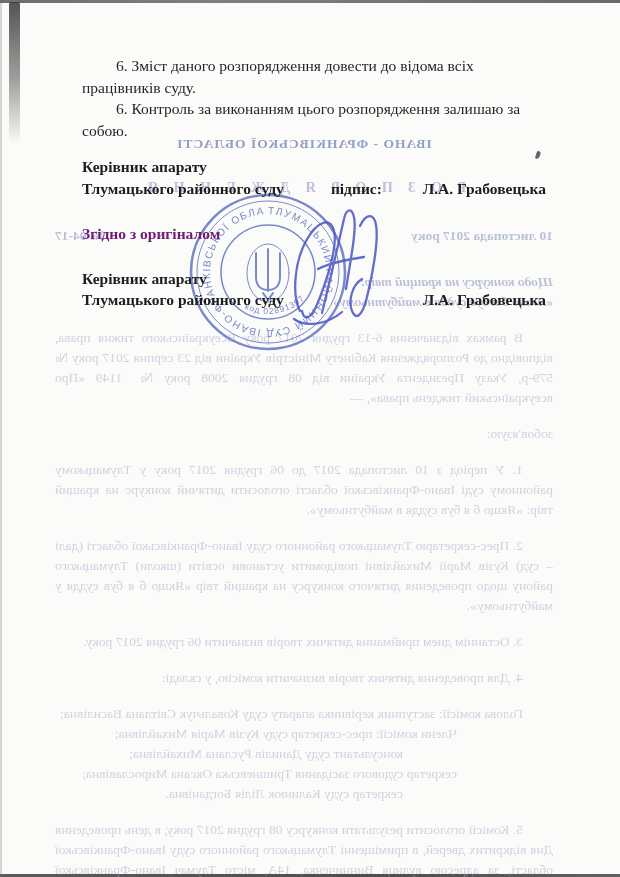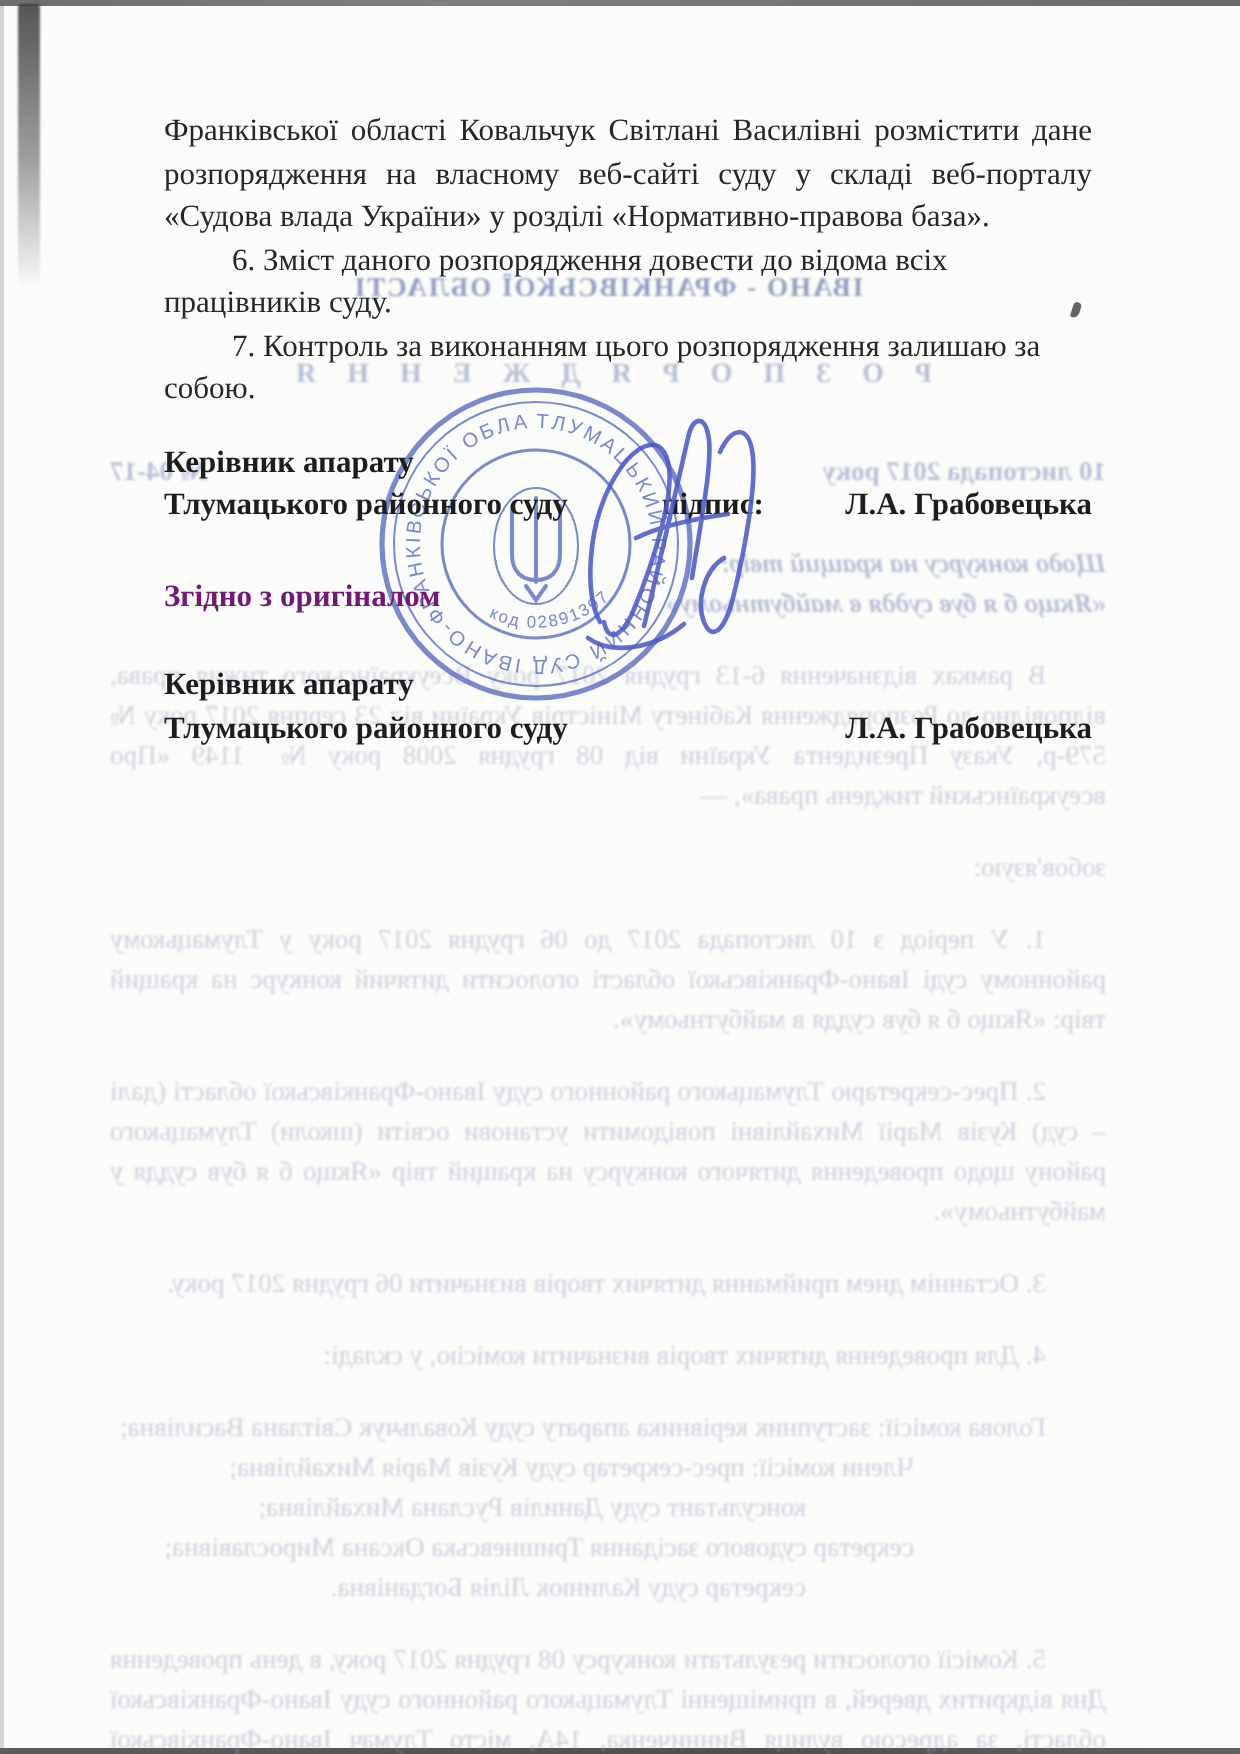--- a/index.html
+++ b/index.html
@@ -133,23 +133,22 @@
     <g fill="none" stroke="#4d5ac8" stroke-width="2.3" stroke-linecap="round">
       <path d="M20,115 C12,100 14,67 26,45 C36,27 50,19 54,35 C58,51 46,87 36,111 C30,123 24,125 22,115"></path>
       <path d="M42,117 C50,85 58,49 64,23 C66,13 72,11 74,21 C77,33 70,67 66,93"></path>
       <path d="M38,73 C50,67 70,63 84,61"></path>
       <path d="M80,30 C86,17 94,17 96,29 C99,45 92,81 86,105 C82,119 76,125 72,115 C68,105 72,89 82,83"></path>
       <path d="M14,123 C26,132 48,128 62,116"></path>
     </g>
   </svg>
 
   <div class="recto">
-    <p class="r-para">Франківської області Ковальчук Світлані Василівні розмістити дане розпорядження на власному веб-сайті суду у складі веб-порталу «Судова влада України» у розділі «Нормативно-правова база».</p>
     <p class="r-item">6. Зміст даного розпорядження довести до відома всіх працівників суду.</p>
-    <p class="r-item">7. Контроль за виконанням цього розпорядження залишаю за собою.</p>
+    <p class="r-item">6. Контроль за виконанням цього розпорядження залишаю за собою.</p>
 
     <div class="officer">
       <div>Керівник апарату</div>
       <div class="officer-row">
         <span>Тлумацького районного суду</span>
         <span class="sign-label">підпис:</span>
         <span class="name">Л.А. Грабовецька</span>
       </div>
     </div>
 

